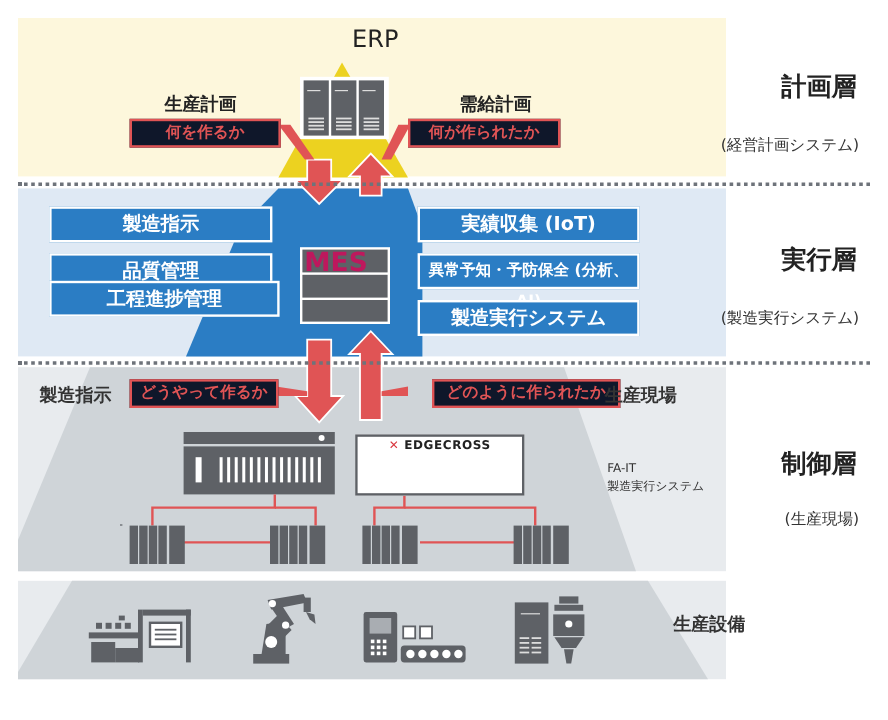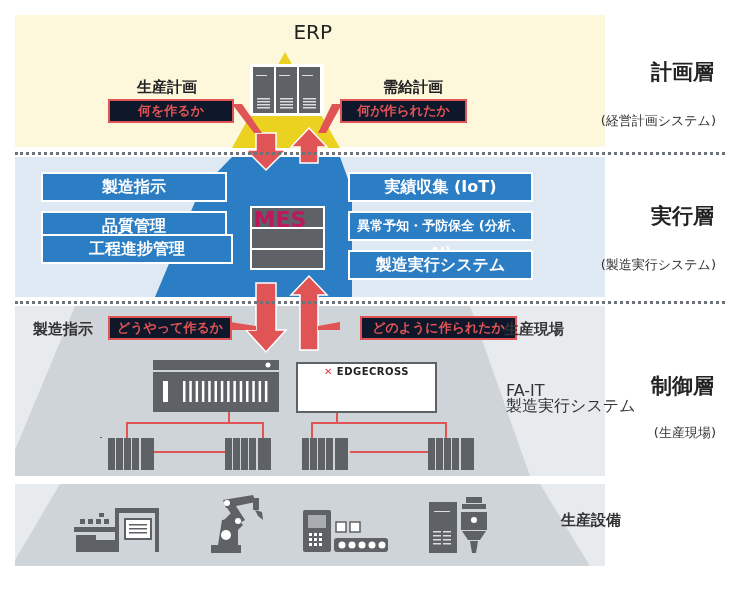--- a/index.html
+++ b/index.html
@@ -18,21 +18,21 @@
   .plan-lbl { font-size: 15px; font-weight: bold; }
   .callout { background: #0f172a; border: 2px solid #e05455; color: #e05455; font-size: 13px; font-weight: bold;
              height: 24px; line-height: 20px; text-align: center; }
   .mes-label { left: 240px; top: 175px; width: 80px; text-align: center; color: #be185d; font-size: 22px; font-weight: bold; margin-top: 32px; }
   .blue-box { background: #2b7dc4; border: 2px solid #fff; color: #fff; font-size: 16px; font-weight: bold;
               height: 30px; line-height: 26px; text-align: center; }
   .edge-box { left: 296px; top: 362px; width: 141px; height: 51px; background: #fff; border: 2px solid #5e6166; text-align: center; }
   .edge-title { font-size: 15px; font-weight: bold; color: #222; margin-top: 2px; }
   .edge-logo { font-size: 10px; font-weight: bold; color: #222; letter-spacing: 0.5px; margin-top: 2px; }
   .side-lbl { font-size: 15px; font-weight: bold; color: #333; }
-  .fa-lbl { left: 506px; top: 383px; font-size: 16px; color: #333; line-height: 15px; }
+  .fa-lbl { left: 506px; top: 383px; font-size: 10px; color: #333; line-height: 15px; }
   .equip-lbl { left: 561px; top: 511px; font-size: 15px; font-weight: bold; color: #333; }
 </style>
 </head>
 <body>
 
 <div class="abs band-plan"></div>
 <div class="abs band-exec"></div>
 <div class="abs band-ctrl"></div>
 <div class="abs band-equip"></div>
 

